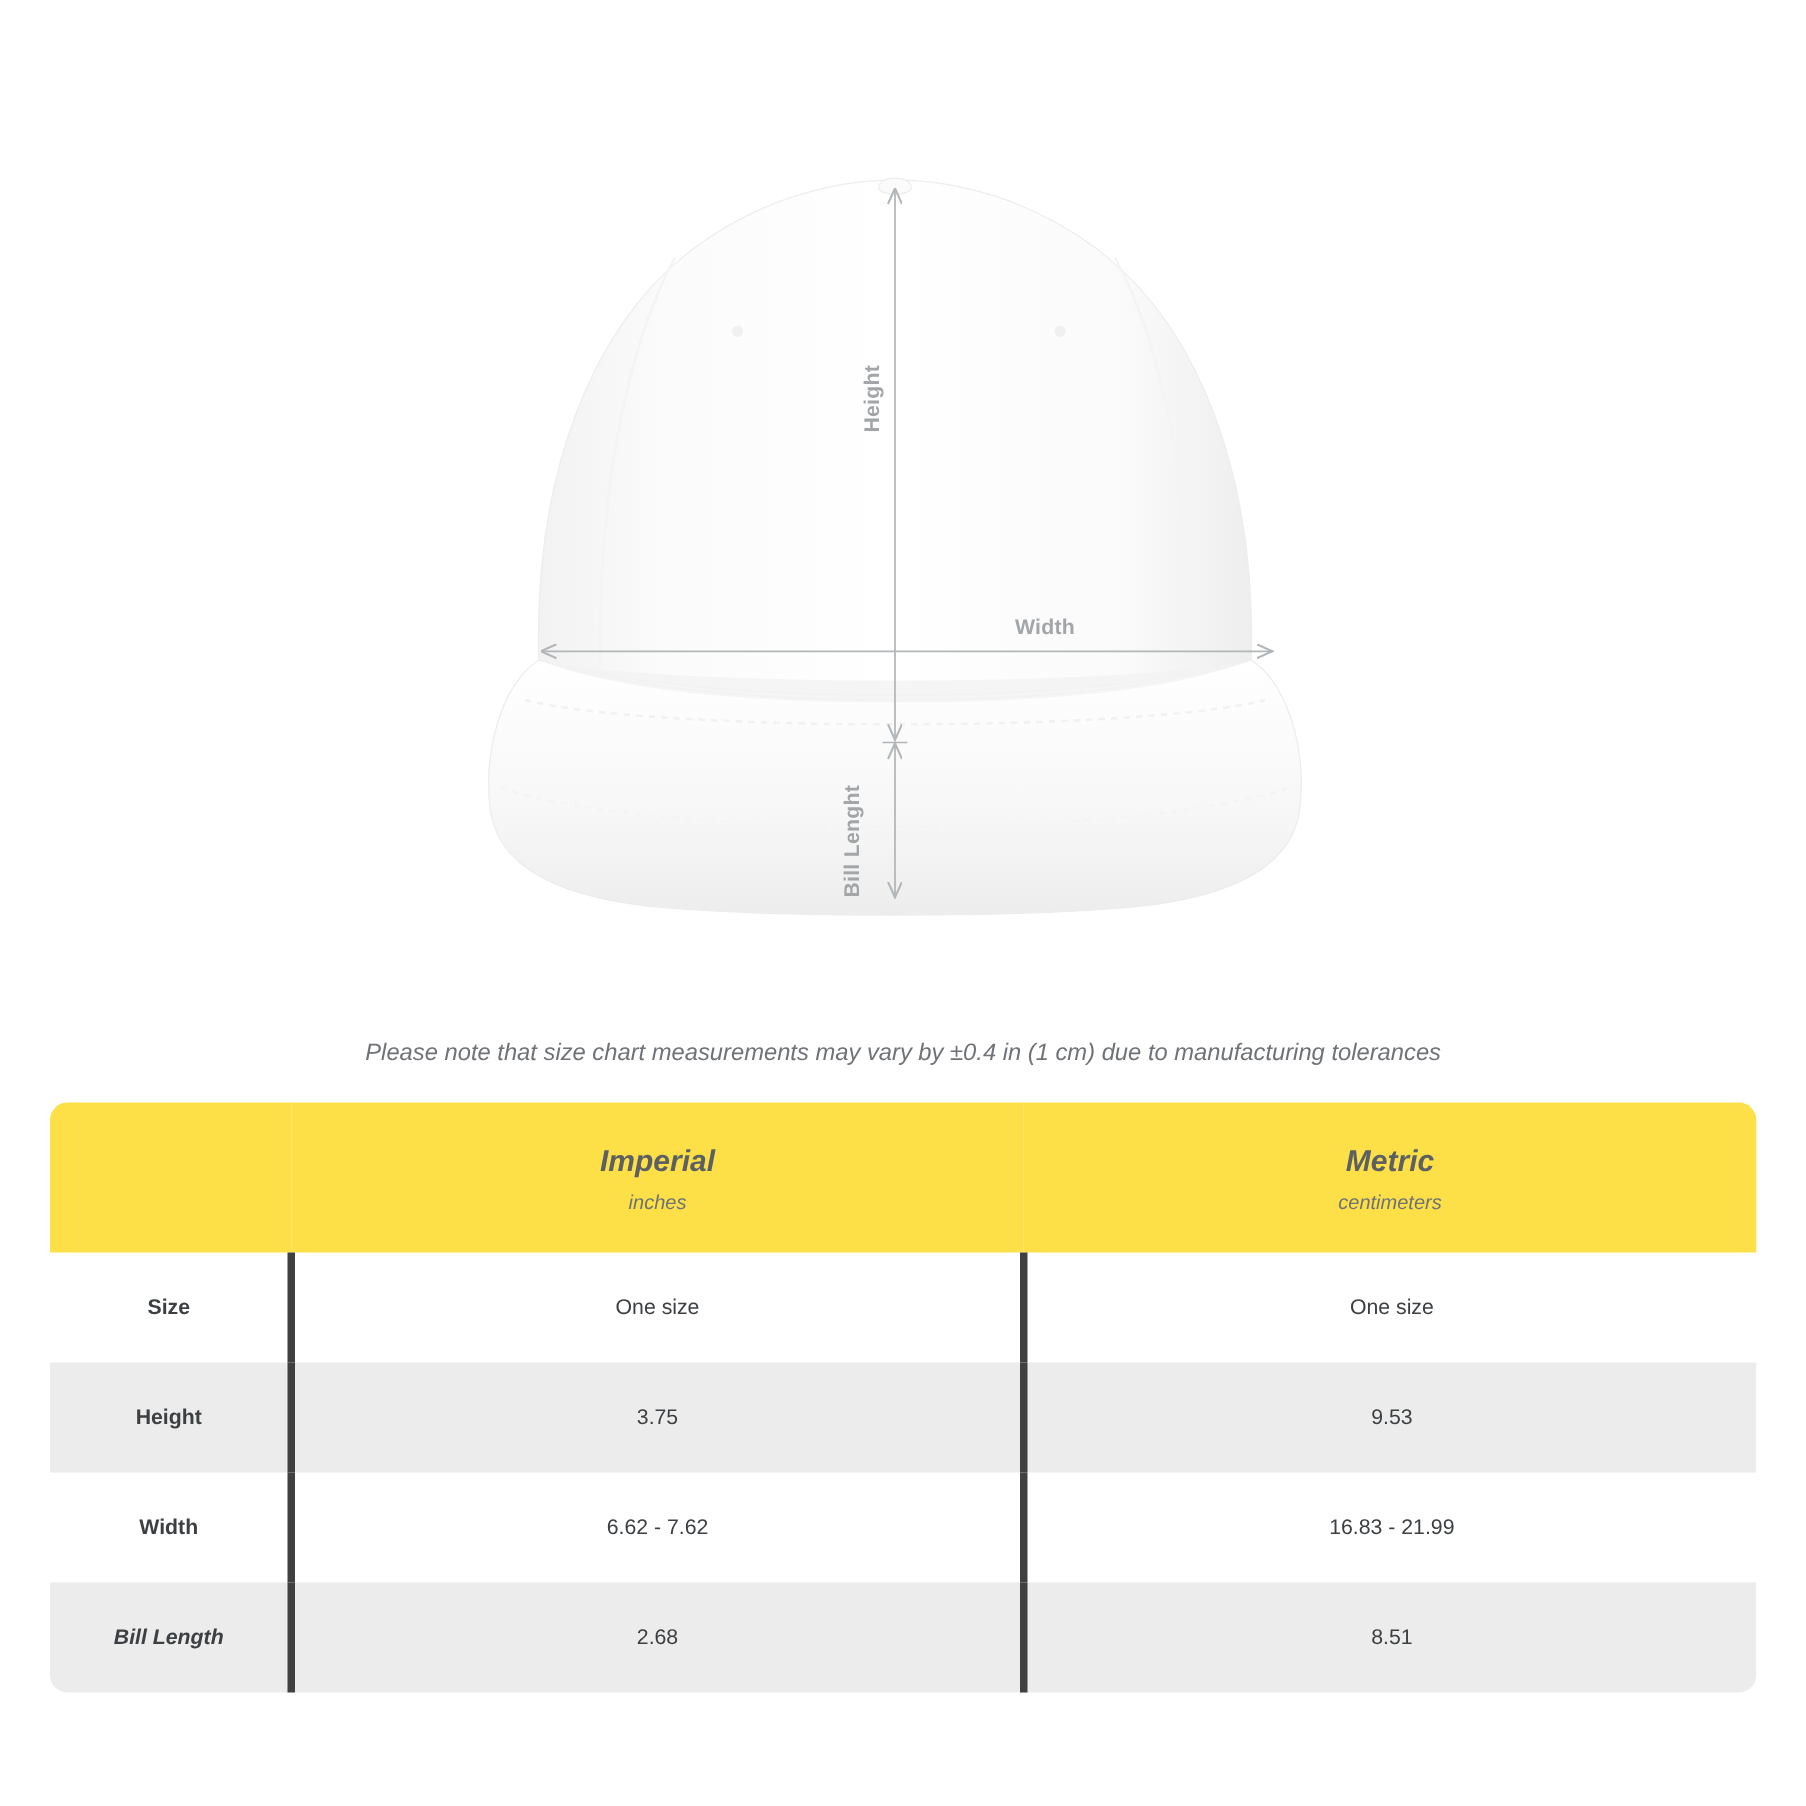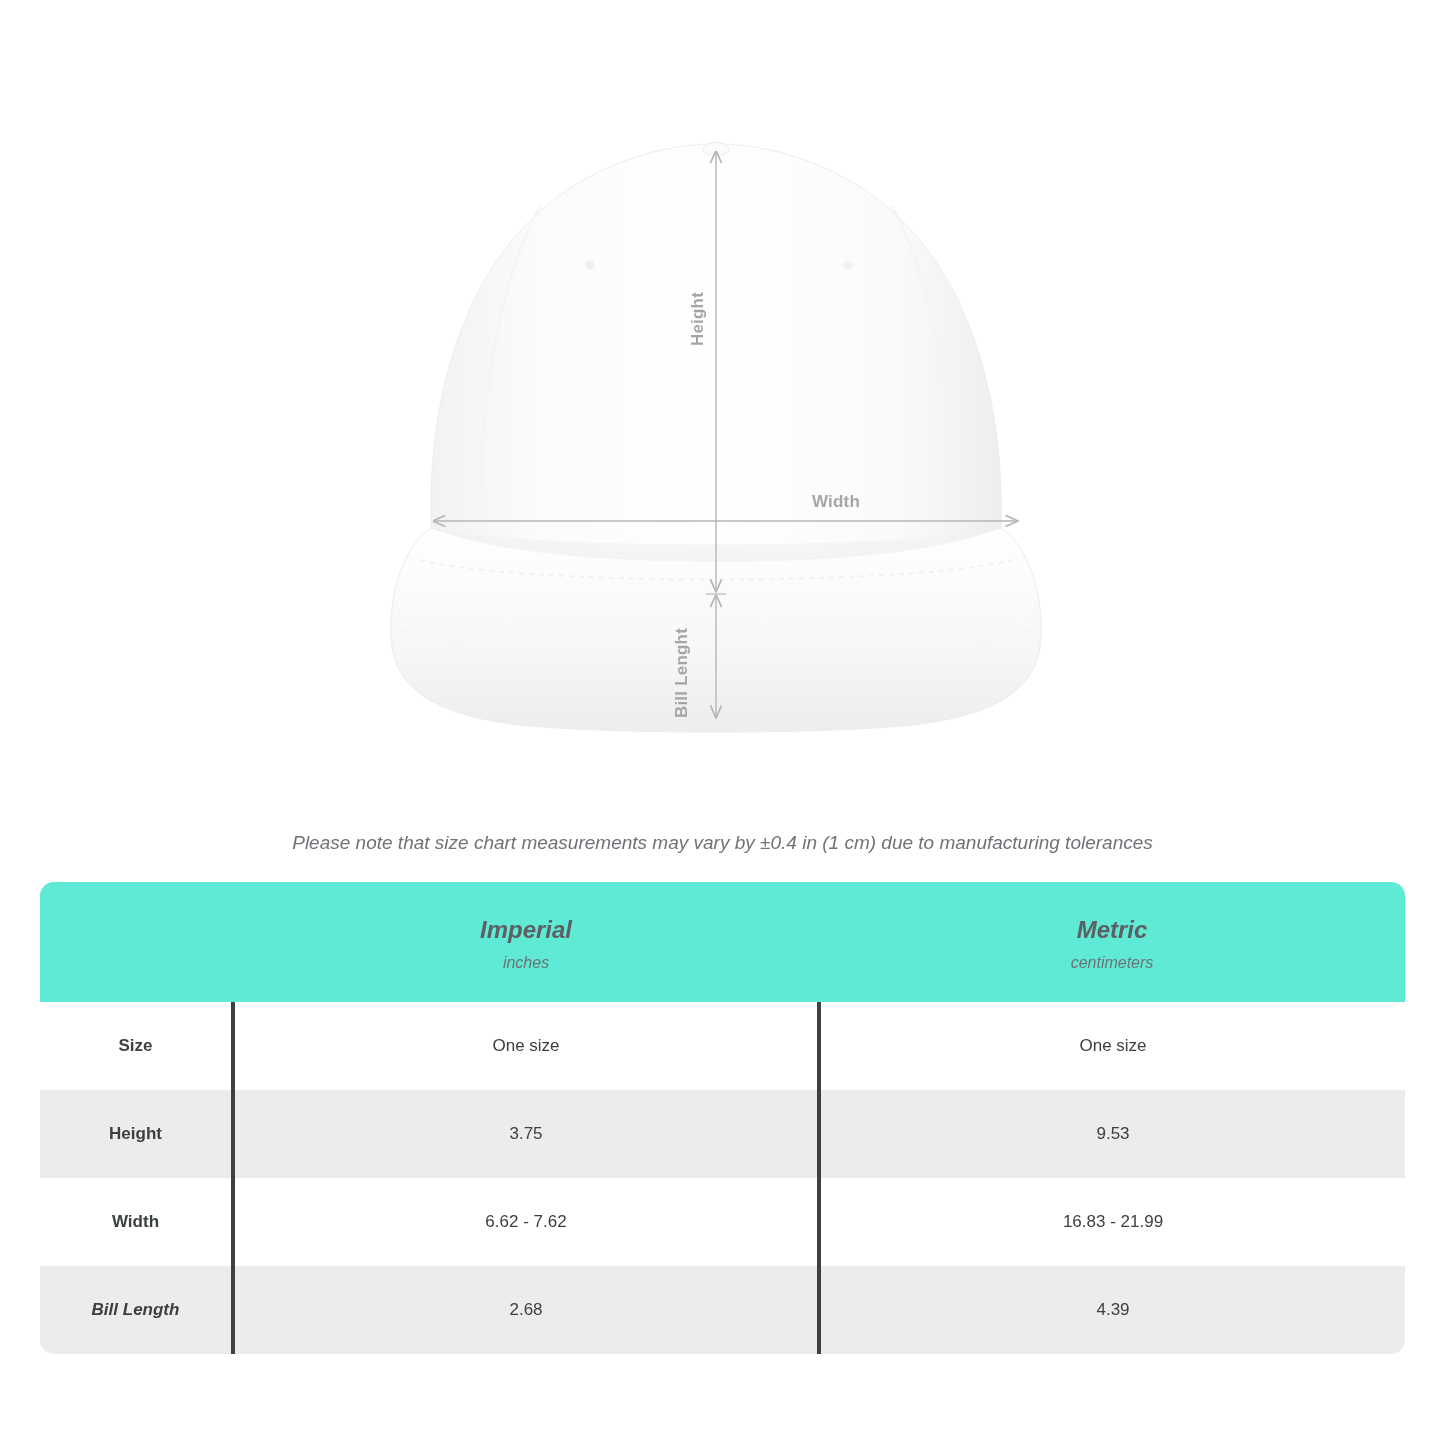--- a/index.html
+++ b/index.html
@@ -95,21 +95,21 @@
   table.size-table {
     width: 100%;
     border-collapse: collapse;
     table-layout: fixed;
   }
   table.size-table col.c1 { width: 193px; }
   table.size-table col.c2 { width: 586px; }
   table.size-table col.c3 { width: 586px; }
 
   .size-table thead th {
-    background: #5eead4;
+    background: #fde047;
     padding: 34px 0 30px 0;
     text-align: center;
     font-weight: normal;
     vertical-align: middle;
   }
   .size-table thead th:first-child {
     border-top-left-radius: 14px;
   }
   .size-table thead th:last-child {
     border-top-right-radius: 14px;
@@ -127,21 +127,21 @@
     font-size: 16px;
     font-style: italic;
     color: #6f7276;
   }
 
   .size-table tbody td {
     height: 86px;
     text-align: center;
     font-size: 17px;
     color: #3d4043;
-    border-right: 4px solid #404040;
+    border-right: 6px solid #404040;
   }
   .size-table tbody td:last-child {
     border-right: none;
   }
   .size-table tbody tr.alt td {
     background: #ececec;
   }
   .size-table tbody td.row-head {
     font-weight: bold;
     color: #3d4043;
@@ -256,19 +256,19 @@
           <td>9.53</td>
         </tr>
         <tr>
           <td class="row-head">Width</td>
           <td>6.62 - 7.62</td>
           <td>16.83 - 21.99</td>
         </tr>
         <tr class="alt">
           <td class="row-head">Bill Length</td>
           <td>2.68</td>
-          <td>4.39</td>
+          <td>8.51</td>
         </tr>
       </tbody>
     </table>
   </div>
 
 </div>
 
 </body></html>

